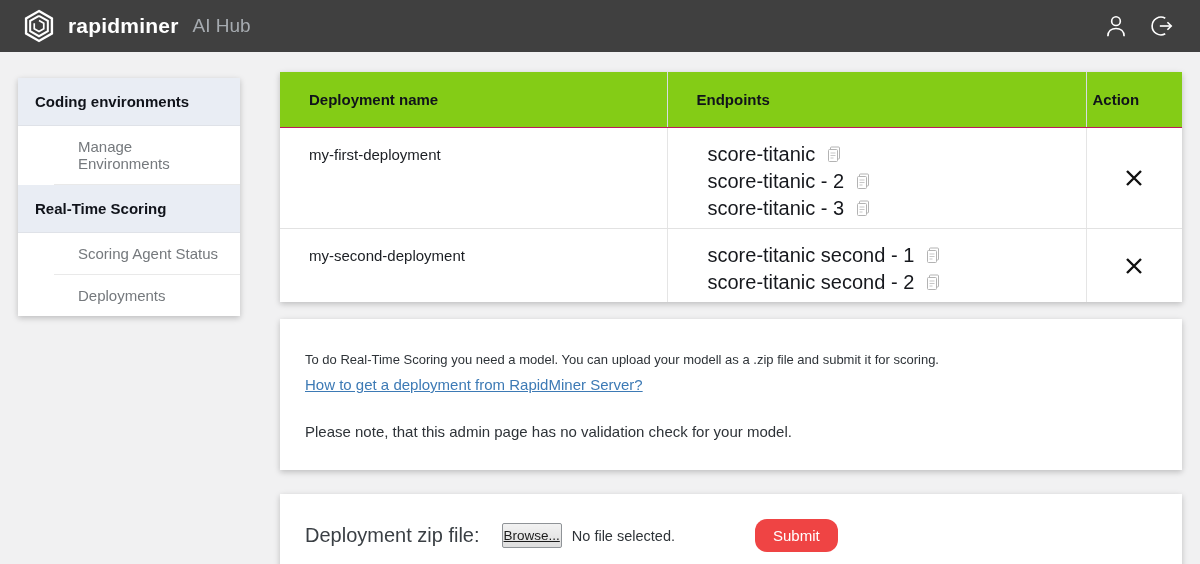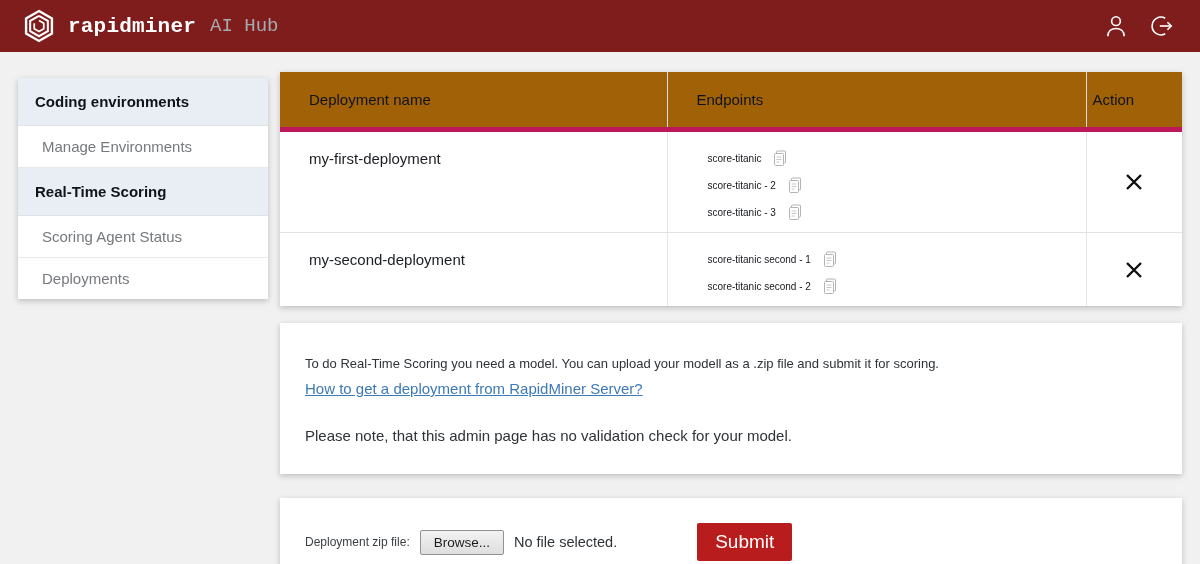--- a/index.html
+++ b/index.html
@@ -7,42 +7,41 @@
   body {
     font-family: "Liberation Sans", "DejaVu Sans", sans-serif;
     background: #f1f1f2;
     overflow: hidden;
     position: relative;
   }
 
   
   .navbar {
     height: 52px;
-    background: #7f1d1d;
+    background: #404040;
     display: flex;
     align-items: center;
     padding: 0 25px 0 22px;
-    font-family: Liberation Mono, monospace;
   }
   .brand { display: flex; align-items: center; gap: 12px; cursor: pointer; }
   .brand-logo { width: 34px; height: 34px; display: block; }
   .brand-name {
     color: #ffffff; font-size: 21px; font-weight: 700; letter-spacing: 0.2px;
   }
   .brand-product {
     color: #a6abb0; font-size: 19px; font-weight: 300; margin-left: 2px;
   }
   .nav-spacer { flex: 1; }
   .nav-icons { display: flex; align-items: center; gap: 20px; }
   .nav-icon { width: 26px; height: 26px; cursor: pointer; display: block; }
 
   
   .content { position: relative; width: 1200px; height: 512px; }
   .sidebar {
-    position: absolute; left: 18px; top: 26px; width: 250px;
+    position: absolute; left: 18px; top: 26px; width: 222px;
     background: #ffffff;
     box-shadow: 0 2px 6px rgba(0,0,0,0.22);
   }
   .main {
     position: absolute; left: 280px; top: 20px; width: 902px;
   }
   .card {
     background: #ffffff;
     box-shadow: 0 2px 6px rgba(0,0,0,0.22);
   }
@@ -53,51 +52,52 @@
     font-size: 15px; font-weight: 700; color: #10131a;
     padding: 15px 17px;
     border-bottom: 1px solid #dfe2e8;
   }
   .side-item {
     background: #ffffff;
     font-size: 15px; color: #75797d;
     padding: 12px 17px 12px 24px;
     border-bottom: 1px solid #e9e9e9;
     cursor: pointer;
+    margin-left: 36px;
   }
   .side-item:last-child { border-bottom: none; }
 
   
   .tbl { width: 100%; border-collapse: collapse; table-layout: fixed; }
   .tbl col.c1 { width: 387px; }
   .tbl col.c2 { width: 419px; }
   .tbl col.c3 { width: 96px; }
   .tbl th {
-    background: #a16207;
-    font-size: 15px; font-weight: 400; color: #10131a;
+    background: #84cc16;
+    font-size: 15px; font-weight: 700; color: #10131a;
     text-align: left;
     padding: 19px 10px 19px 29px;
     border-right: 1px solid #d7dbe3;
-    border-bottom: 5px solid #be185d;
+    border-bottom: 1px solid #be185d;
   }
   .tbl th.action-col { padding: 19px 6px; }
   .tbl th:last-child { border-right: none; }
   .tbl td {
     vertical-align: top;
     border-right: 1px solid #e5e5e5;
     border-bottom: 1px solid #e2e2e2;
     padding: 13px 10px 6px 29px;
   }
   .tbl td:last-child { border-right: none; }
   .tbl tr:last-child td { border-bottom: none; }
   .dep-name { font-size: 15px; color: #1b1e23; line-height: 27px; }
   .endpoints-cell { padding-left: 40px !important; }
   .endpoint-line {
     display: flex; align-items: center; gap: 12px;
-    font-size: 10px; color: #16181d; line-height: 27px;
+    font-size: 20px; color: #16181d; line-height: 27px;
   }
   .copy-icon { width: 14px; height: 17px; cursor: pointer; display: inline-block; }
   .action-cell { text-align: center; vertical-align: middle !important; padding: 0 !important; }
   .delete-btn {
     background: none; border: none; cursor: pointer;
     padding: 4px 6px; line-height: 0;
   }
   .delete-btn svg { width: 24px; height: 24px; }
 
   
@@ -107,36 +107,37 @@
     font-size: 15px; color: #3d7ab5; line-height: 25px;
     text-decoration: underline; display: inline-block; cursor: pointer;
   }
   .info-note { font-size: 15px; color: #2e3338; line-height: 25px; margin-top: 22px; }
 
   
   .upload-card {
     margin-top: 24px; padding: 25px;
     display: flex; align-items: center;
   }
-  .file-label { font-size: 12px; color: #3a3f44; margin-right: 10px; }
+  .file-label { font-size: 20px; color: #3a3f44; margin-right: 22px; }
   .browse-btn {
     font-family: "Liberation Sans", "DejaVu Sans", sans-serif;
     font-size: 13.5px; color: #1c1c1c;
     background: linear-gradient(#f2f2f2, #dedede);
     border: 1px solid #8f9397;
     border-radius: 2px;
-    padding: 4px 13px;
+    padding: 4px 1px;
     cursor: pointer;
+    text-decoration: underline;
   }
   .no-file { font-size: 14.5px; color: #2e3338; margin-left: 10px; text-align: right; }
   .submit-btn {
     font-family: "Liberation Sans", "DejaVu Sans", sans-serif;
-    background: #b91c1c; color: #ffffff;
-    font-size: 19px;
-    border: none; border-radius: 2px;
+    background: #ef4444; color: #ffffff;
+    font-size: 15px;
+    border: none; border-radius: 12px;
     padding: 8px 18px;
     margin-left: 80px;
     cursor: pointer;
   }
 </style>
 </head>
 <body>
 
 <div class="navbar">
   <div class="brand">

